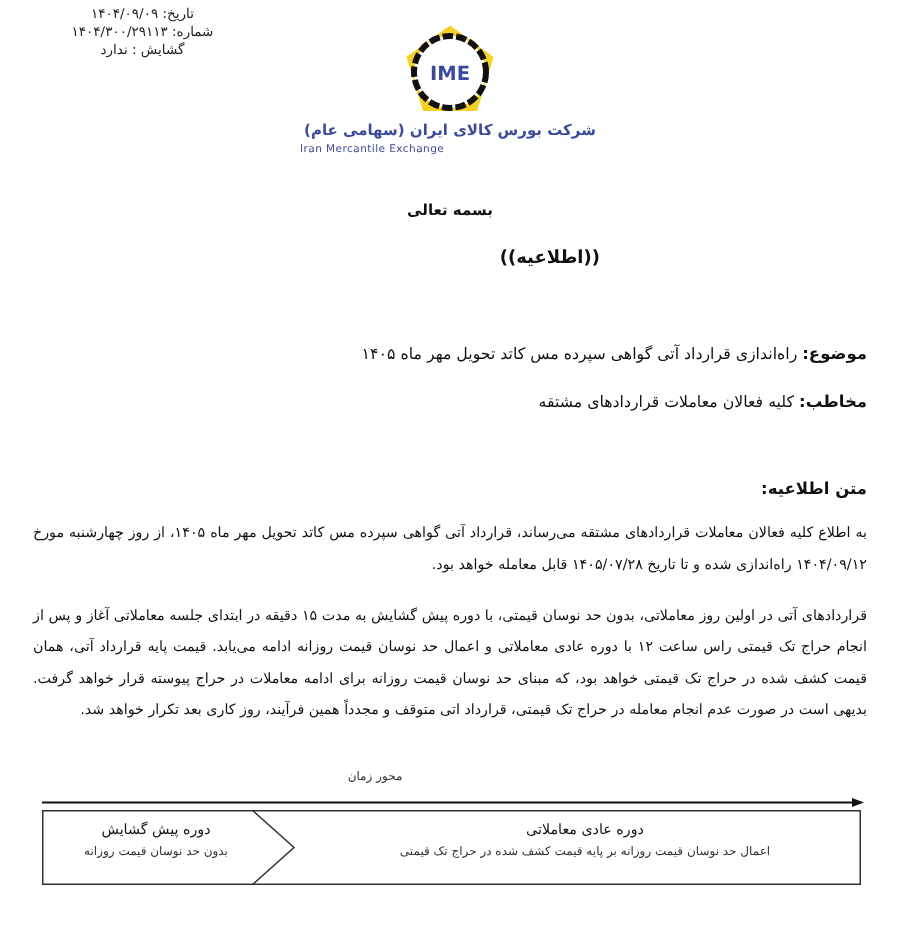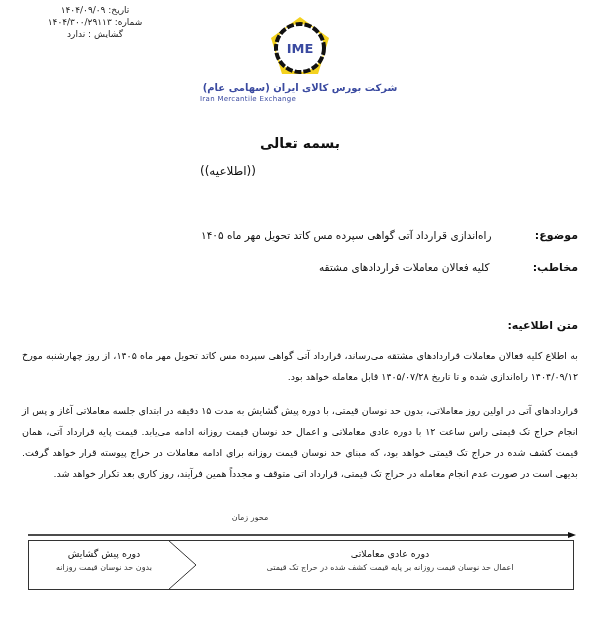--- a/index.html
+++ b/index.html
@@ -11,26 +11,26 @@
   
   .meta { left: 40px; top: 4px; width: 110px; font-size: 9px; line-height: 12px; text-align: center; color:#222; }
   .meta .row { white-space: nowrap; }
   .meta .lbl { font-weight: normal; }
 
   
   .logo { left: 266px; top: 14px; width: 68px; height: 68px; }
   .company { left: 200px; top: 82px; width: 200px; text-align: center; font-size: 10px; font-weight: bold; color: #3a4aa0; }
   .company-en { left: 200px; top: 95px; width: 200px; text-align: left; font-size: 7px; color: #3a4aa0; letter-spacing: 0.3px; }
 
-  .bismillah { left: 200px; top: 135px; width: 200px; text-align: center; font-size: 14px; font-weight: bold; }
-  .notice-title { left: 200px; top: 164px; width: 200px; text-align: left; font-size: 12px; font-weight: normal; }
+  .bismillah { left: 200px; top: 135px; width: 200px; text-align: center; font-size: 10px; font-weight: bold; }
+  .notice-title { left: 200px; top: 164px; width: 200px; text-align: right; font-size: 12px; font-weight: bold; }
 
   .subject { right: 22px; top: 229px; width: 560px; font-size: 10.5px; text-align: right; }
   .addressee { right: 22px; top: 261px; width: 560px; font-size: 10.5px; text-align: right; }
-  .subject b, .addressee b { font-weight: bold; font-size: 11px; margin-left: 40px; }
+  .subject b, .addressee b { font-weight: bold; font-size: 11px; }
 
   .body-title { right: 22px; top: 319px; width: 200px; text-align: right; font-size: 11px; font-weight: bold; }
 
   .para { right: 22px; width: 556px; font-size: 9.5px; line-height: 21px; text-align: justify; text-align-last: right; }
   .para1 { top: 345px; }
   .para2 { top: 400px; }
 
   
   .axis-label { left: 220px; top: 513px; width: 60px; text-align: center; font-size: 8px; color:#333; }
   .axis { left: 28px; top: 530px; width: 548px; height: 10px; }

